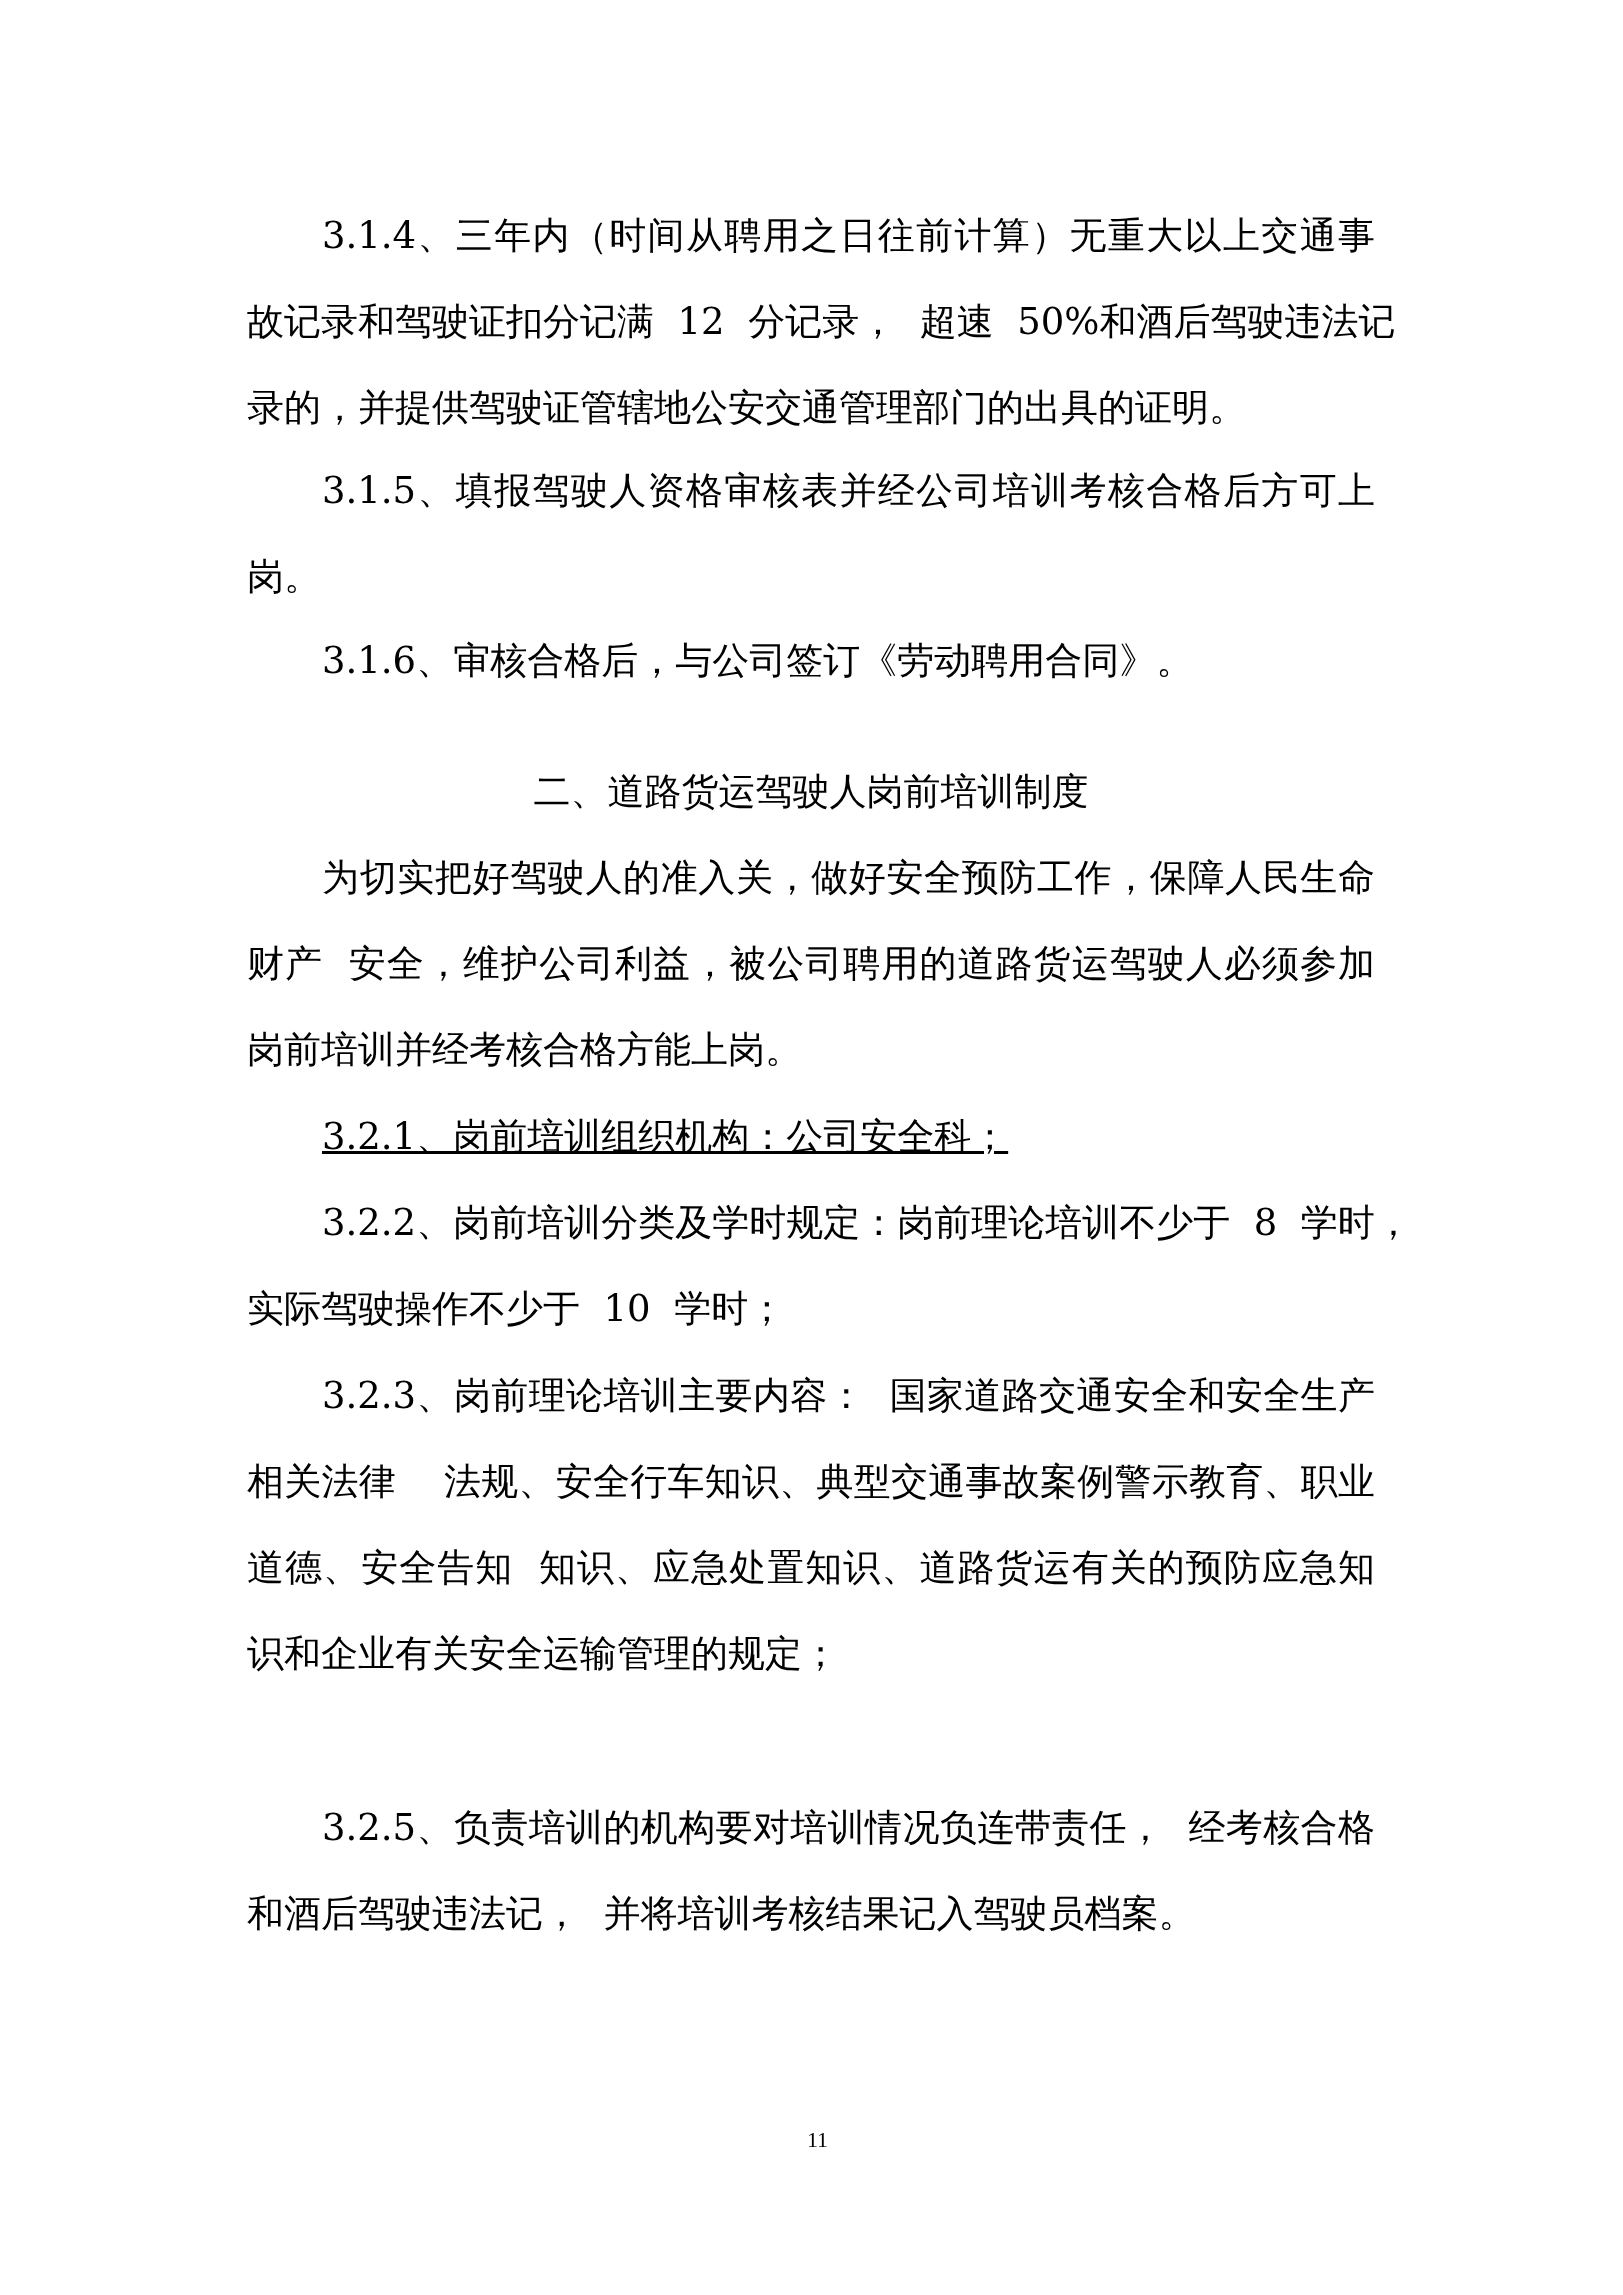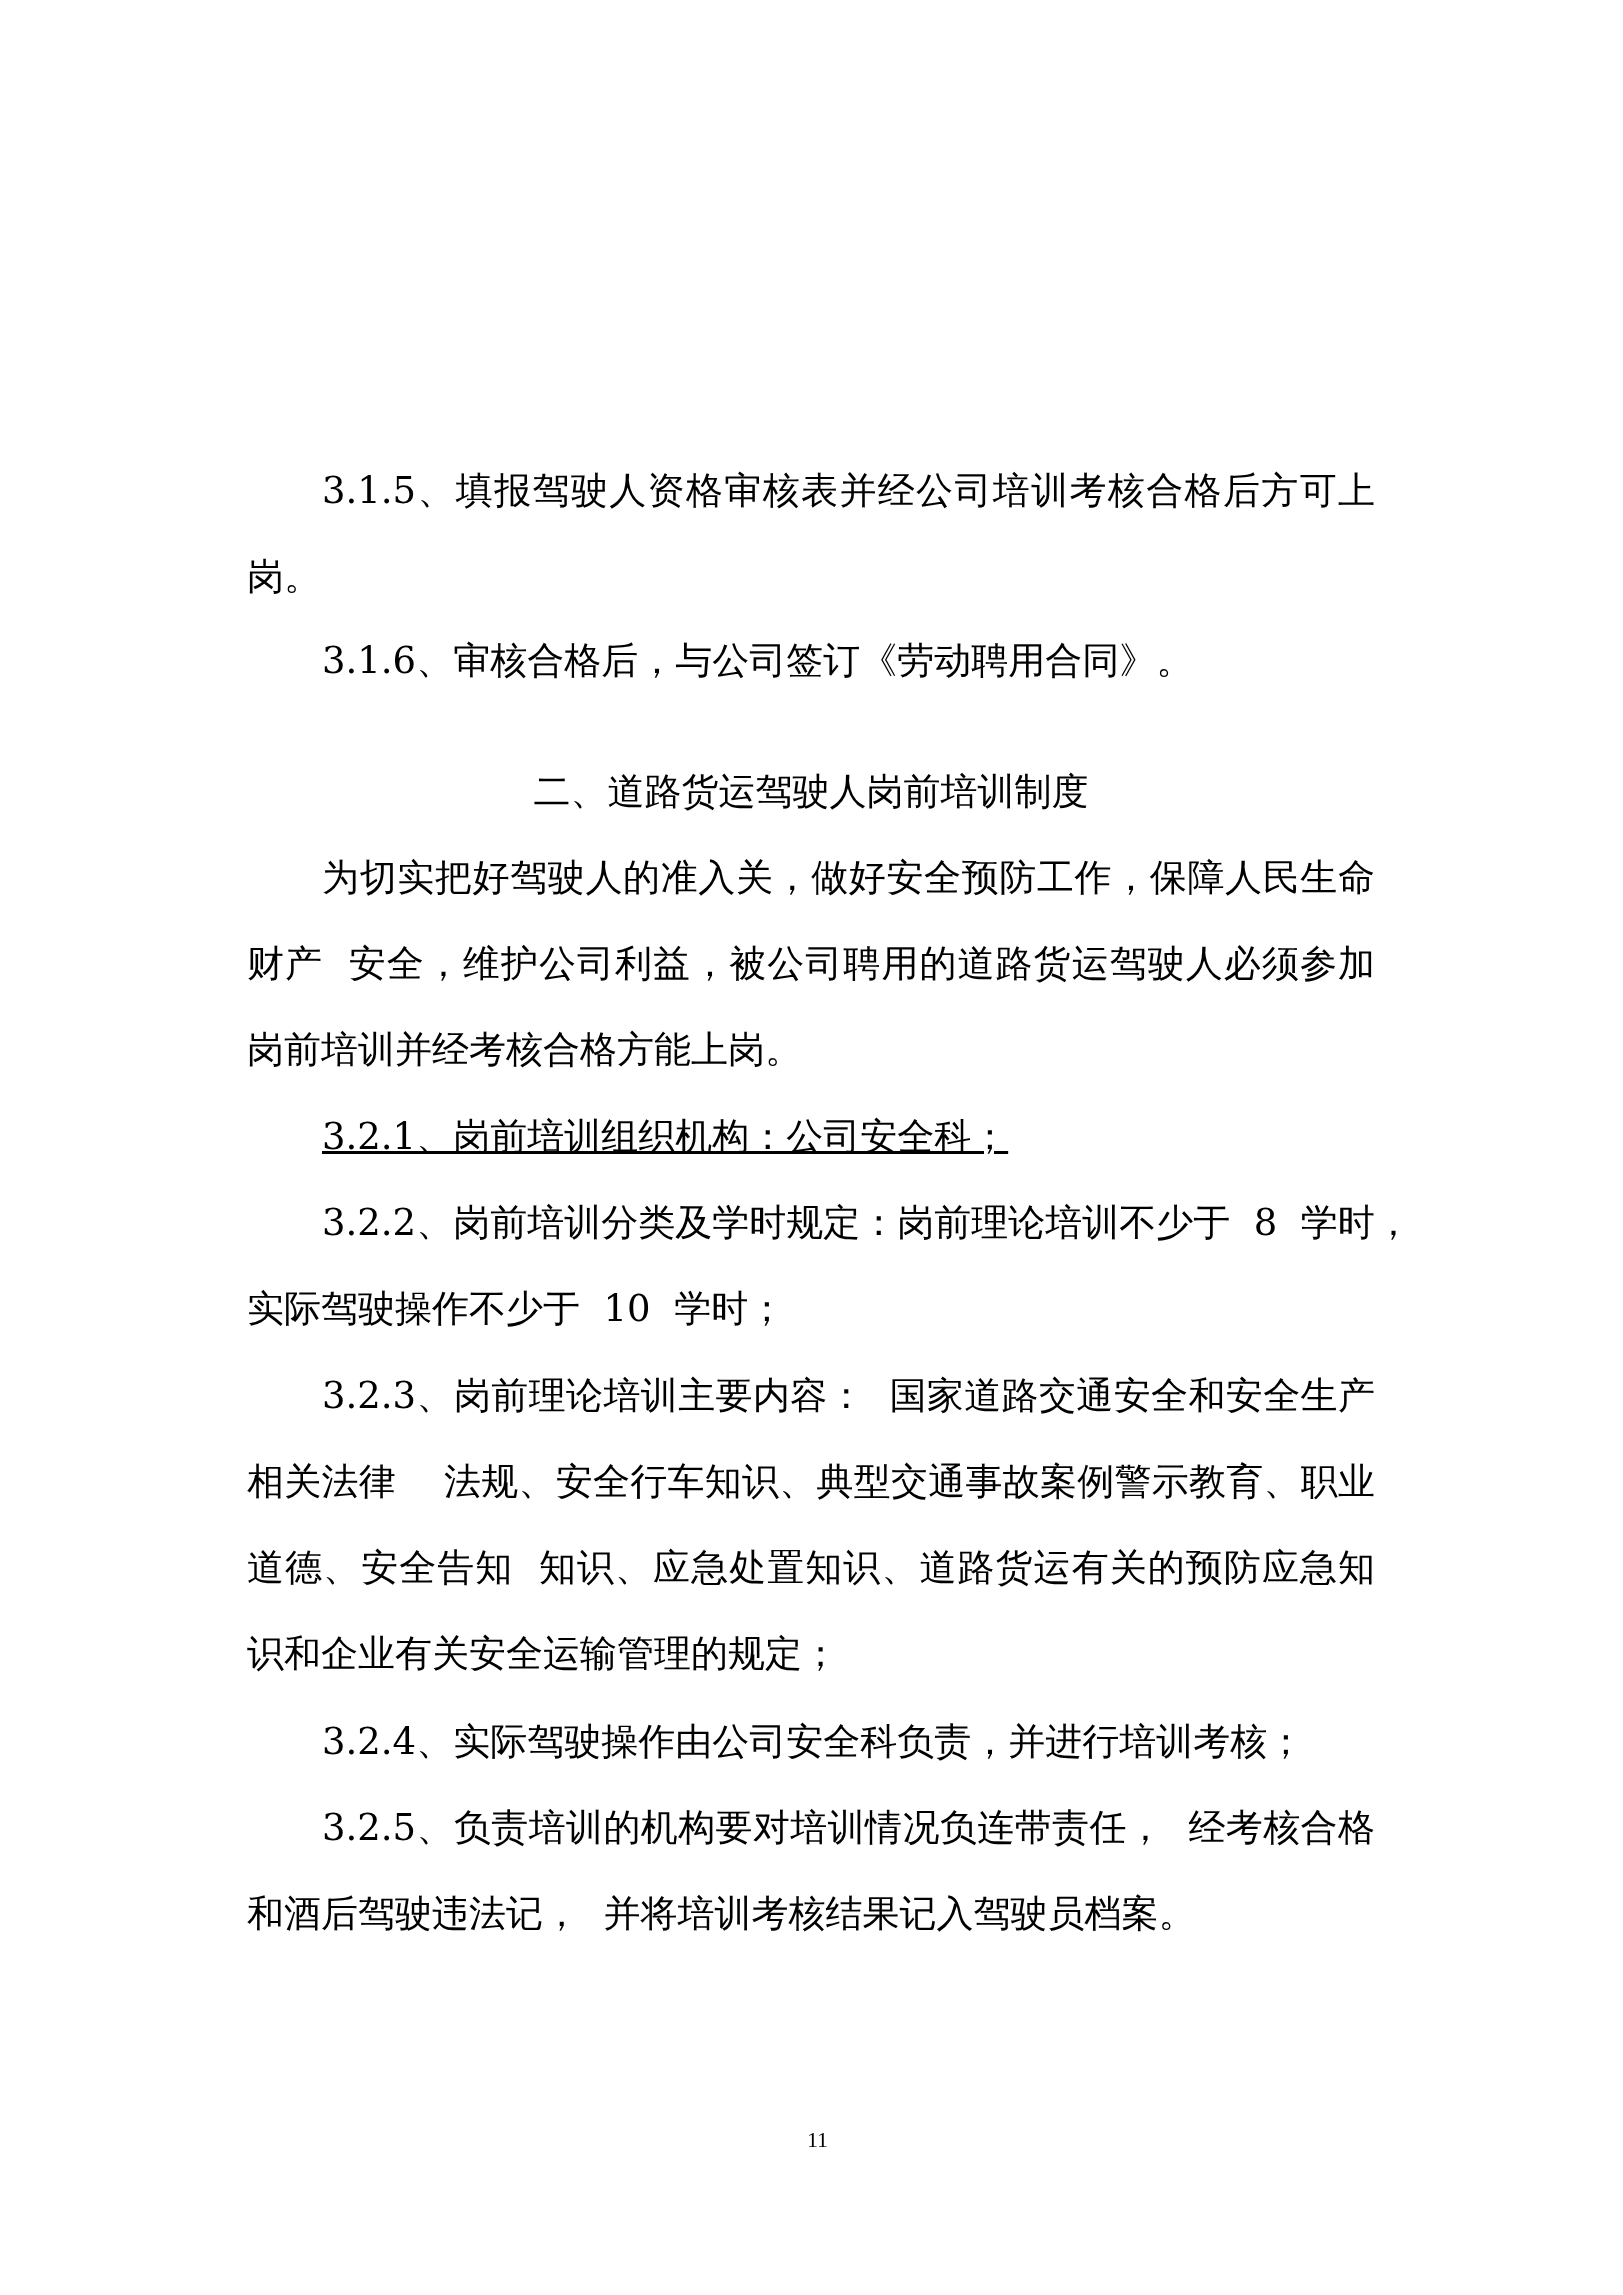--- a/index.html
+++ b/index.html
@@ -14,20 +14,25 @@
   .line.indent { padding-left: 75px; }
   .heading { font-size: 37px; line-height: 86px; height: 86px; white-space: pre; text-align: center; }
   .page-number { position: absolute; top: 2123px; left: 0; width: 1623px; text-align: center;
                  font-family: "Liberation Serif", serif; font-size: 22px; line-height: 33px; margin-left: 6px; }
 </style>
 </head>
 <body>
 
 <div class="page">
 
+  <div class="block" style="top:193px;">
+    <span class="line full indent">3.1.4、三年内（时间从聘用之日往前计算）无重大以上交通事</span>
+    <span class="line full">故记录和驾驶证扣分记满  12  分记录，  超速  50%和酒后驾驶违法记</span>
+    <span class="line last">录的，并提供驾驶证管辖地公安交通管理部门的出具的证明。</span>
+  </div>
 
   <div class="block" style="top:448px;">
     <span class="line full indent">3.1.5、填报驾驶人资格审核表并经公司培训考核合格后方可上</span>
     <span class="line last">岗。</span>
   </div>
 
   <div class="block" style="top:618px;">
     <span class="line last indent">3.1.6、审核合格后，与公司签订《劳动聘用合同》。</span>
   </div>
 
@@ -50,23 +55,20 @@
     <span class="line last">实际驾驶操作不少于  10  学时；</span>
   </div>
 
   <div class="block" style="top:1353px;">
     <span class="line full indent">3.2.3、岗前理论培训主要内容：  国家道路交通安全和安全生产</span>
     <span class="line full">相关法律    法规、安全行车知识、典型交通事故案例警示教育、职业</span>
     <span class="line full">道德、安全告知  知识、应急处置知识、道路货运有关的预防应急知</span>
     <span class="line last">识和企业有关安全运输管理的规定；</span>
   </div>
 
-  <div class="block" style="top:1699px;">
-    <span class="line last indent">3.2.4、实际驾驶操作由公司安全科负责，并进行培训考核；</span>
-  </div>
 
   <div class="block" style="top:1785px;">
     <span class="line full indent">3.2.5、负责培训的机构要对培训情况负连带责任，  经考核合格</span>
     <span class="line last">和酒后驾驶违法记，  并将培训考核结果记入驾驶员档案。</span>
   </div>
 
   <div class="page-number">11</div>
 </div>
 
 

